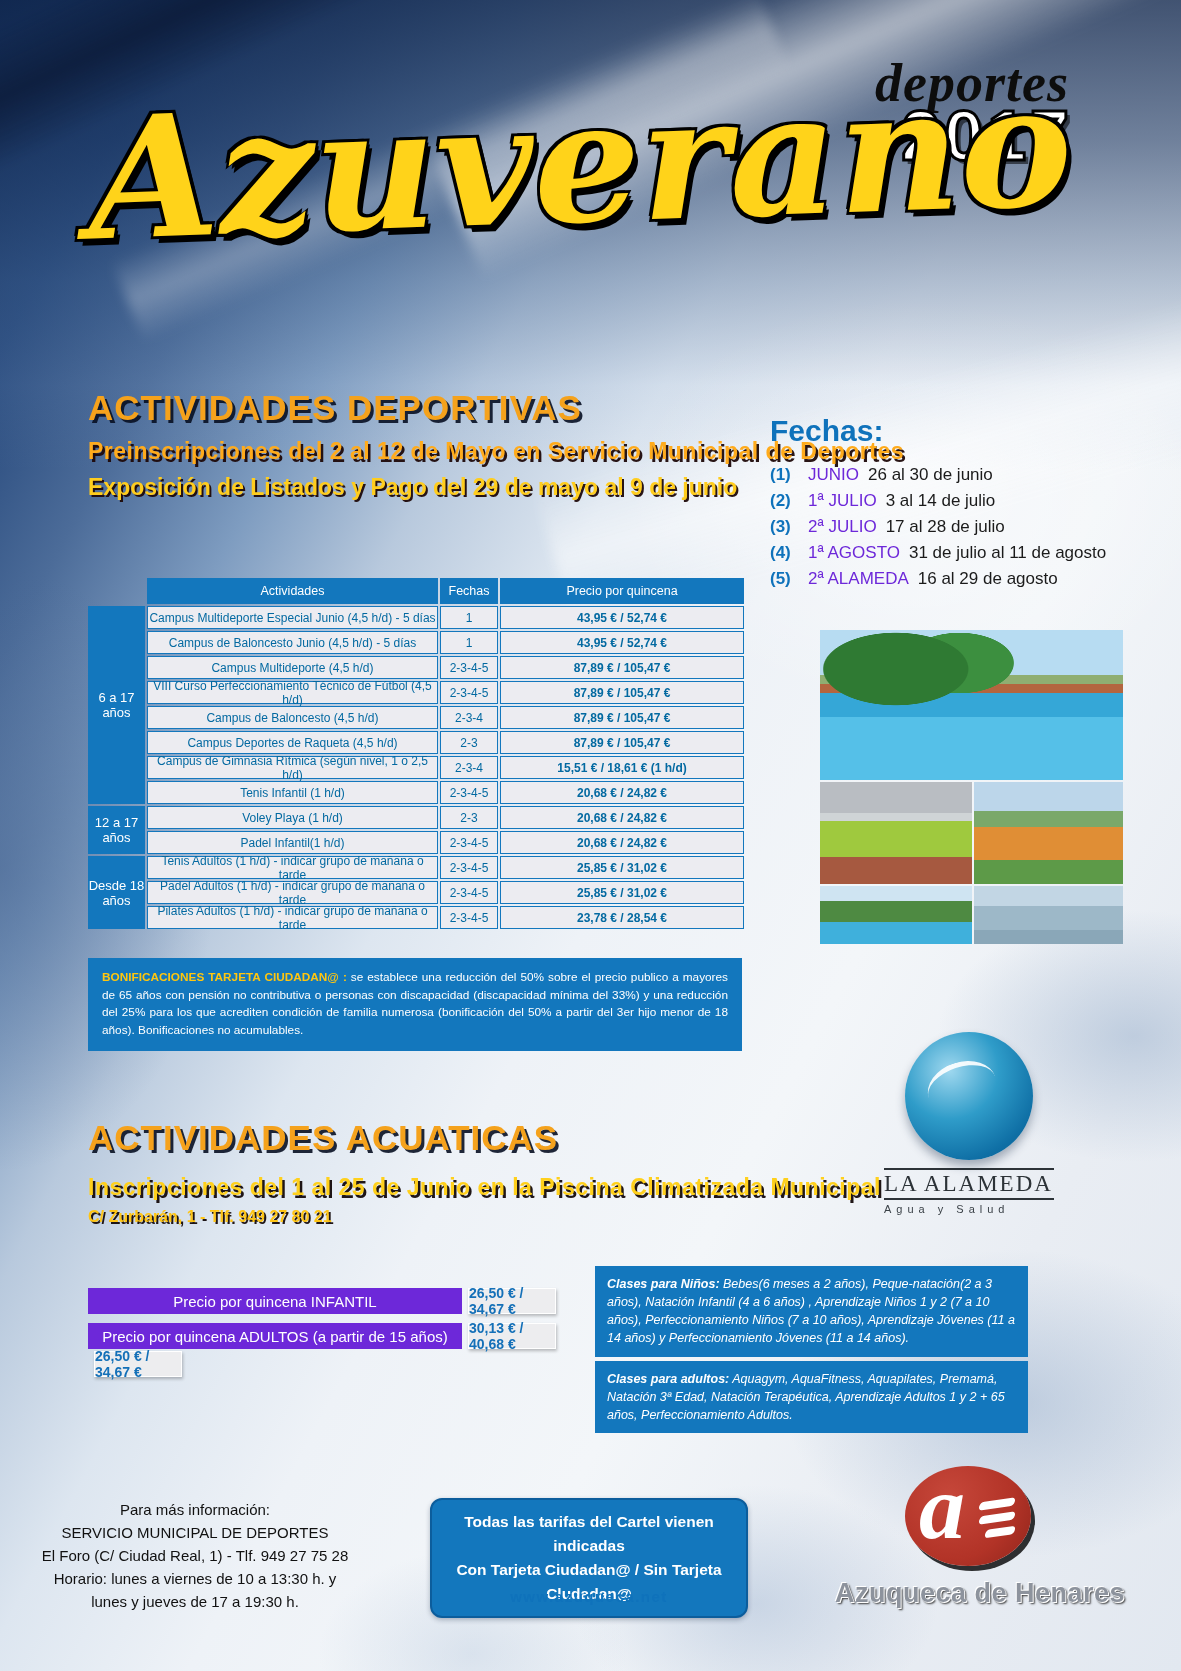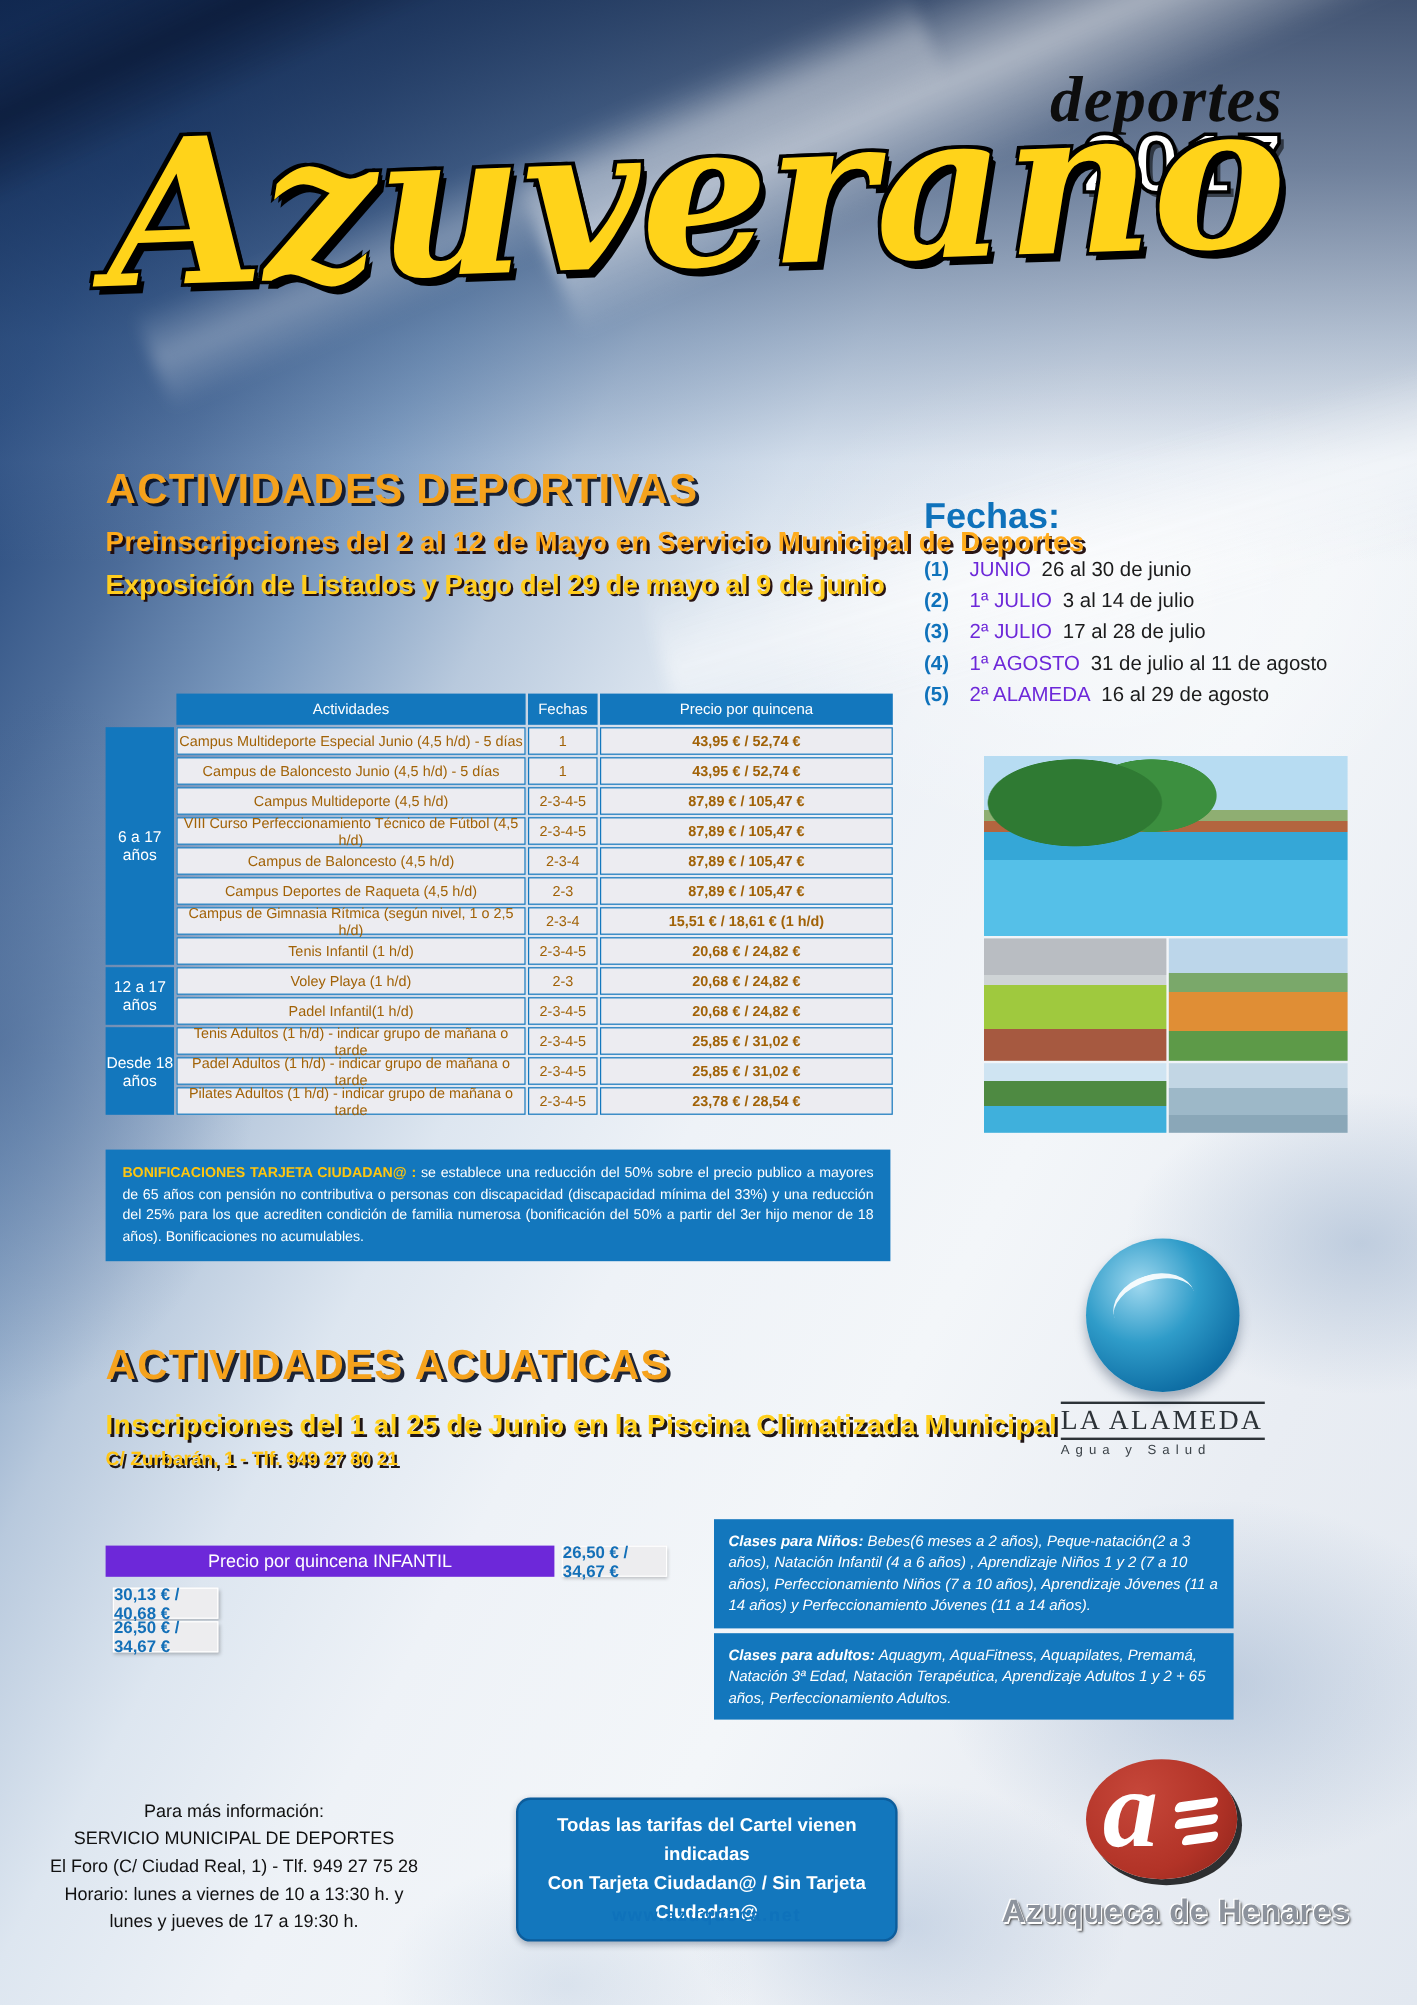--- a/index.html
+++ b/index.html
@@ -80,21 +80,21 @@
   .f-num{width:38px;font-weight:bold;color:#0f72bb;}
   .f-label{font-weight:normal;color:#6d28d9;margin-right:9px;}
 
   
   .sports-table{
     position:absolute;left:88px;top:578px;
     display:grid;grid-template-columns:57px 291px 58px 244px;
     grid-template-rows:26px repeat(13,23px);gap:2px;
   }
   .st-header{background:#1377bd;color:#fff;display:flex;align-items:center;justify-content:center;font-size:12.5px;}
-  .st-cell{background:#ececf1;border:1px solid #1377bd;color:#a16207;display:flex;align-items:center;justify-content:center;font-size:12px;text-align:center;box-sizing:border-box;}
+  .st-cell{background:#ececf1;border:1px solid #1377bd;color:#0369a1;display:flex;align-items:center;justify-content:center;font-size:12px;text-align:center;box-sizing:border-box;}
   .st-precio{font-weight:bold;}
   .st-group{background:#1377bd;color:#fff;display:flex;align-items:center;justify-content:center;text-align:center;font-size:13px;line-height:15px;}
 
   
   .photos{position:absolute;left:820px;top:630px;width:303px;display:grid;
     grid-template-columns:152px 149px;grid-template-rows:150px 102px 58px;gap:2px;}
   .photo{overflow:hidden;}
   .photo-pool{grid-column:1 / span 2;
     background:
       radial-gradient(ellipse 120px 60px at 25% 26%, #2f7a33 0 60%, rgba(0,0,0,0) 61%),
@@ -285,20 +285,21 @@
   <div class="alameda-name">LA ALAMEDA</div>
   <div class="alameda-sub">Agua y Salud</div>
 </div>
 
 <div class="aqua-prices" id="aqua-prices">
     <div class="aqua-row first">
       <div class="aqua-label">Precio por quincena INFANTIL</div>
       <div class="aqua-value">26,50 € / 34,67 €</div>
     </div>
     <div class="aqua-row">
+      <div class="aqua-label">Precio por quincena ADULTOS (a partir de 15 años)</div>
       <div class="aqua-value">30,13 € / 40,68 €</div>
     </div>
     <div class="aqua-row">
       <div class="aqua-value">26,50 € / 34,67 €</div>
     </div>
   </div>
 
 <div class="clases" id="clases-boxes">
     <div class="clase-box"><span class="clase-label">Clases para Niños:</span><span> Bebes(6 meses a 2 años), Peque-natación(2 a 3 años), Natación Infantil (4 a 6 años) , Aprendizaje Niños 1 y 2 (7 a 10 años), Perfeccionamiento Niños (7 a 10 años), Aprendizaje Jóvenes (11 a 14 años) y Perfeccionamiento Jóvenes (11 a 14 años).</span></div>
     <div class="clase-box"><span class="clase-label">Clases para adultos:</span><span> Aquagym, AquaFitness, Aquapilates, Premamá, Natación 3ª Edad, Natación Terapéutica, Aprendizaje Adultos 1 y 2 + 65 años, Perfeccionamiento Adultos.</span></div>

